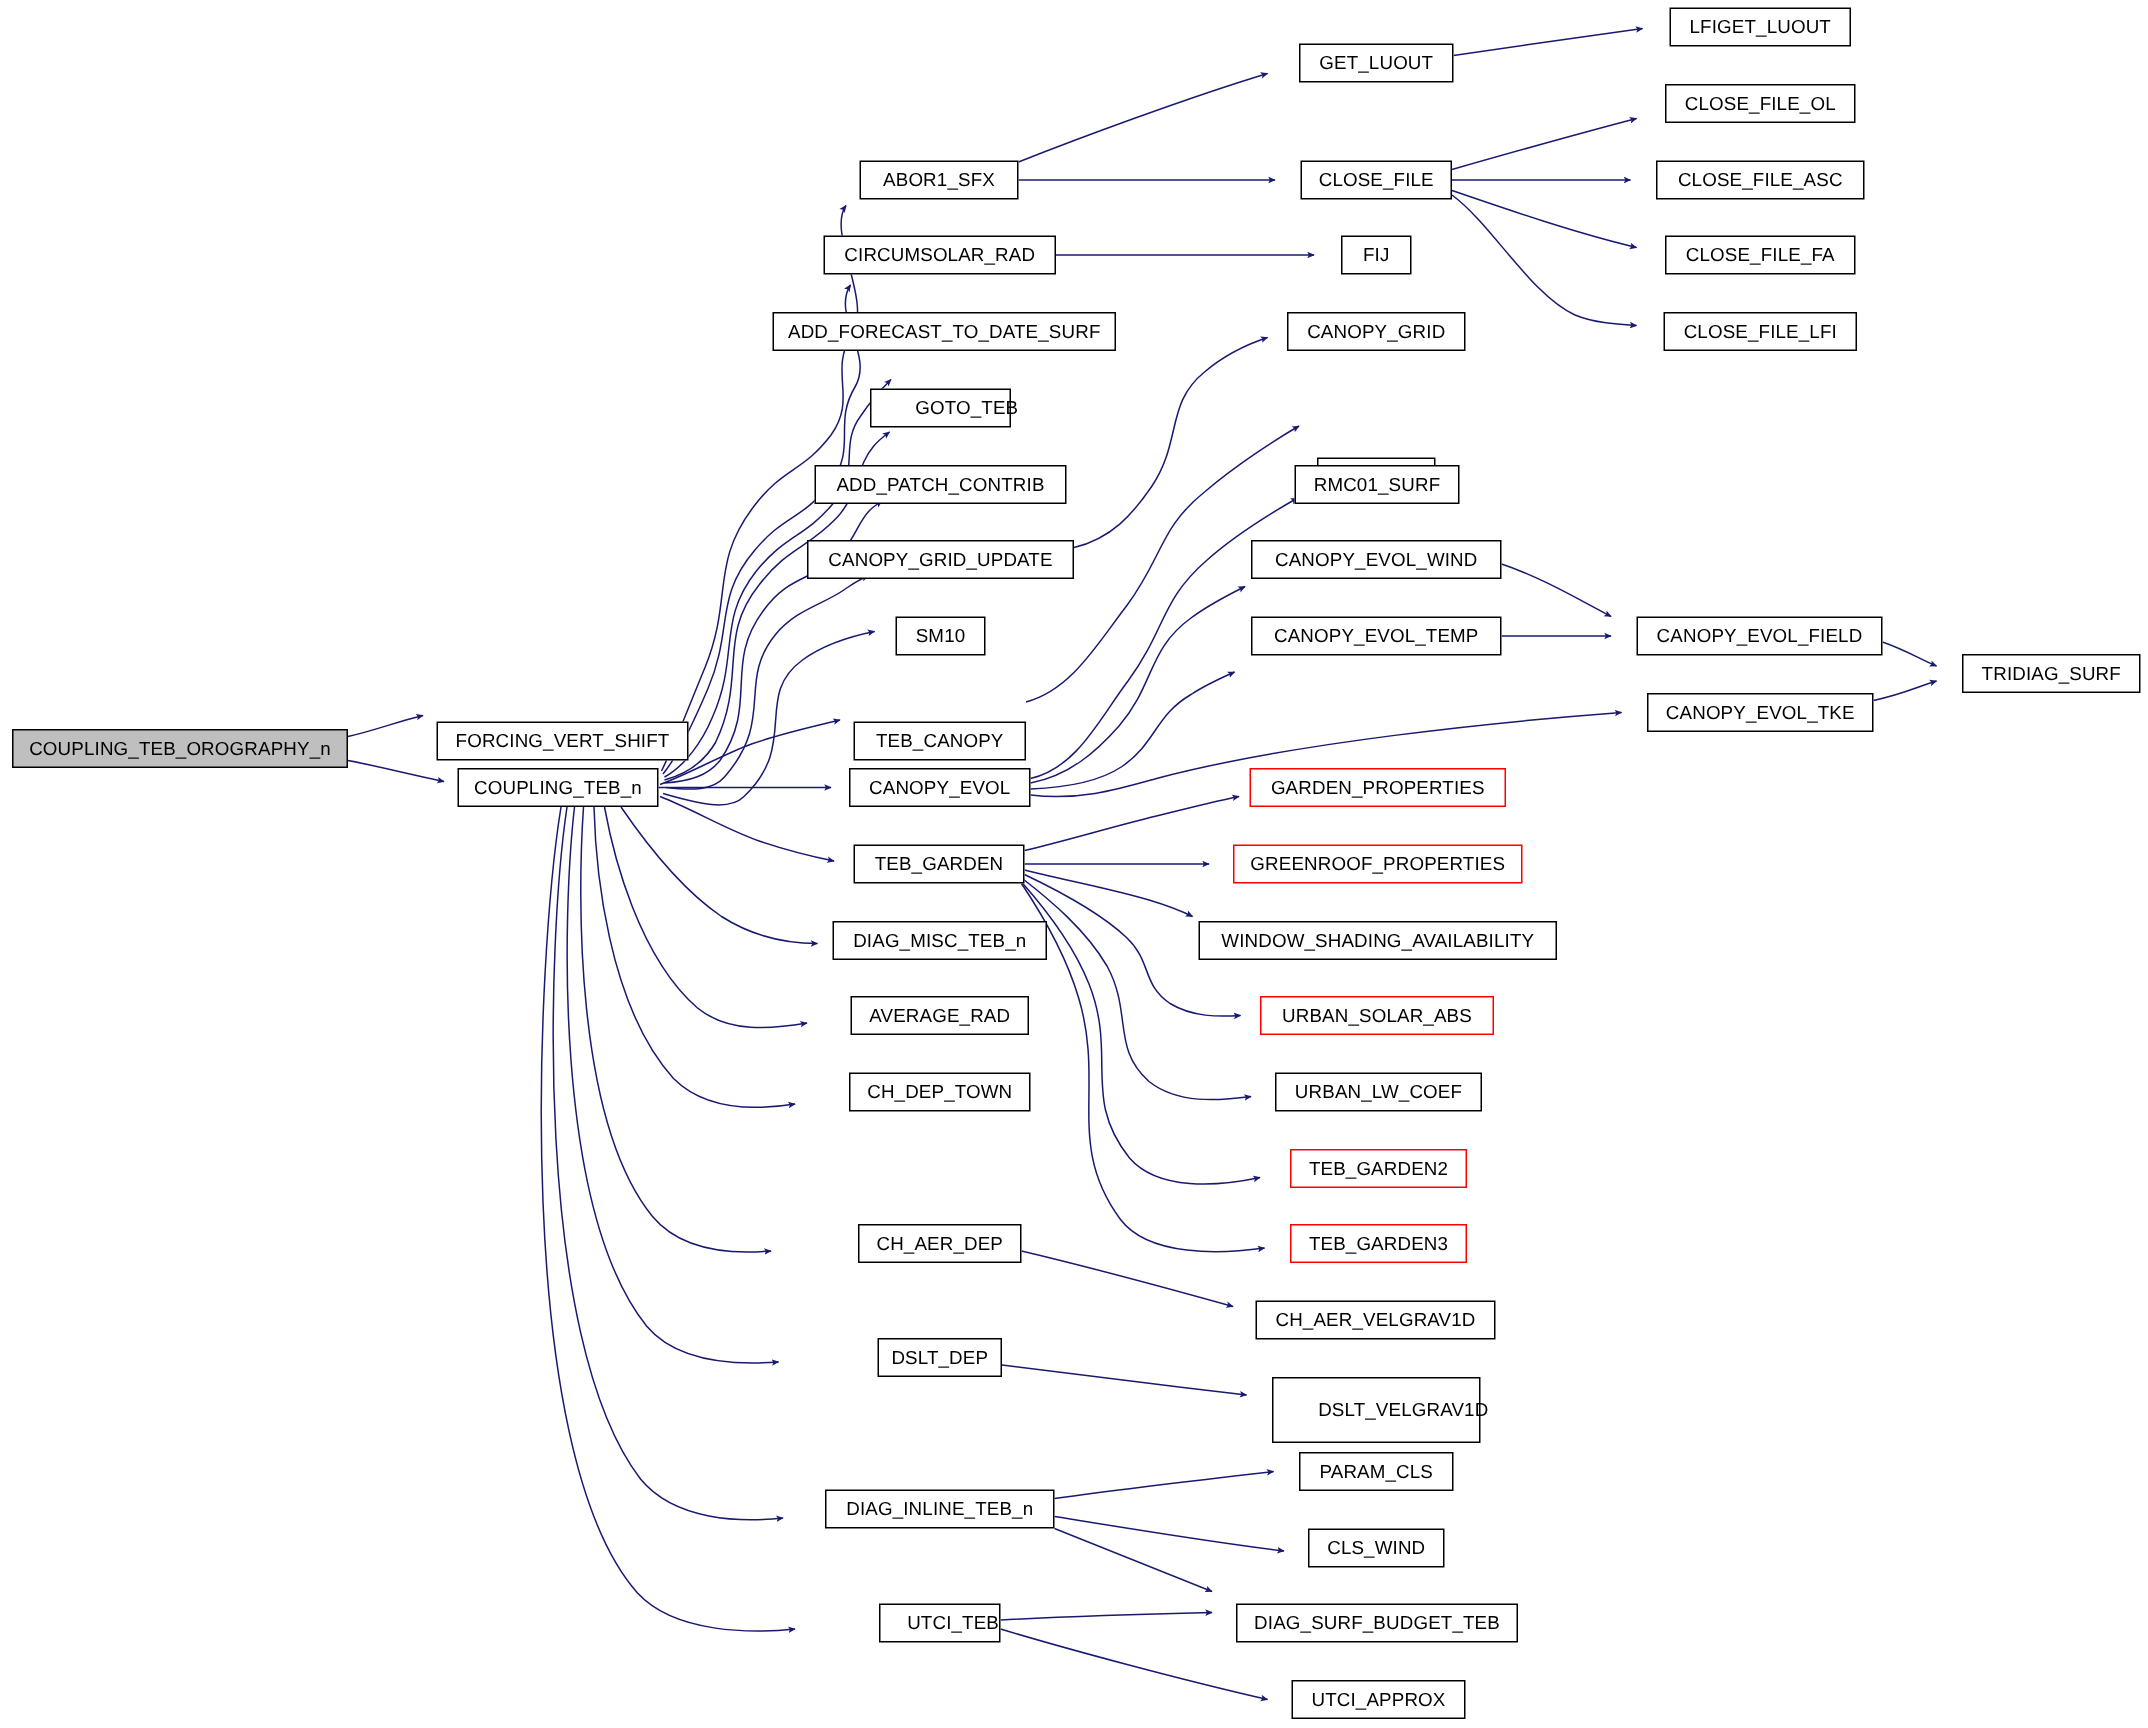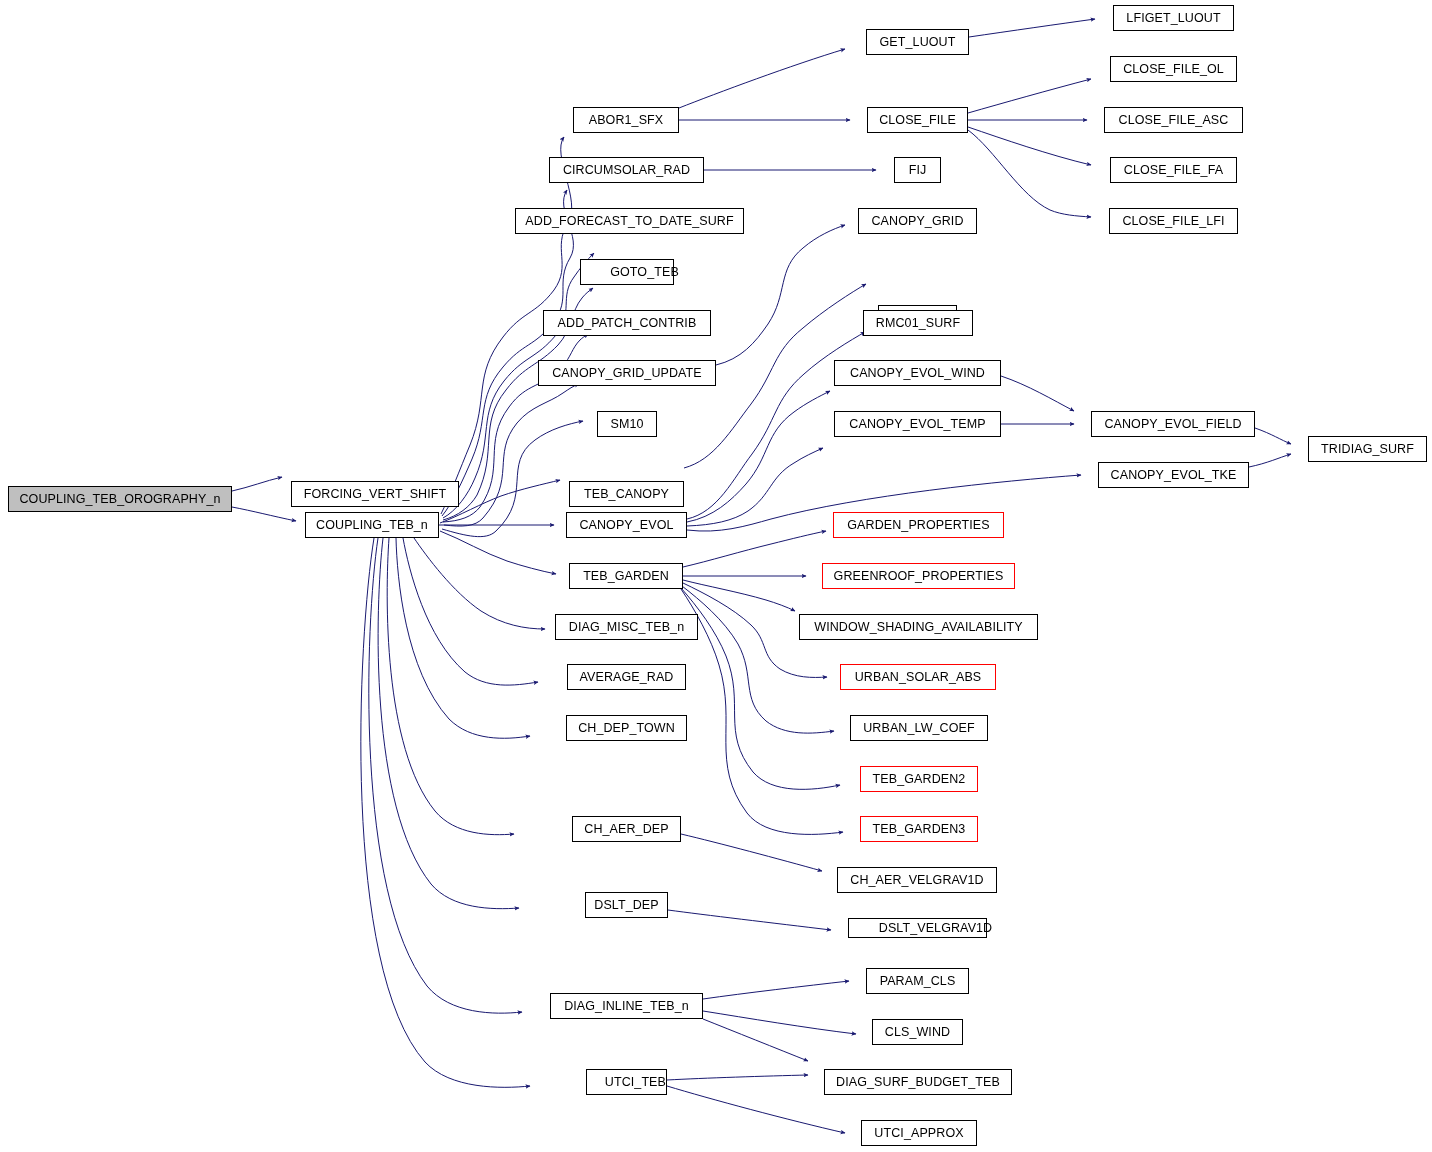--- a/index.html
+++ b/index.html
@@ -211,21 +211,21 @@
       </div>
       <div class="node red" style="left: 860px; top: 766px; width: 118px; height: 26px;">
         <span>TEB_GARDEN2</span>
       </div>
       <div class="node red" style="left: 860px; top: 816px; width: 118px; height: 26px;">
         <span>TEB_GARDEN3</span>
       </div>
       <div class="node" style="left: 837px; top: 867px; width: 160px; height: 26px;">
         <span>CH_AER_VELGRAV1D</span>
       </div>
-      <div class="node" style="left: 848px; top: 918px; width: 139px; height: 20px; padding-left: 36px;">
+      <div class="node" style="left: 848px; top: 918px; width: 139px; height: 44px; padding-left: 36px;">
         <span>DSLT_VELGRAV1D</span>
       </div>
       <div class="node" style="left: 866px; top: 968px; width: 103px; height: 26px;">
         <span>PARAM_CLS</span>
       </div>
       <div class="node" style="left: 872px; top: 1019px; width: 91px; height: 26px;">
         <span>CLS_WIND</span>
       </div>
       <div class="node" style="left: 824px; top: 1069px; width: 188px; height: 26px;">
         <span>DIAG_SURF_BUDGET_TEB</span>

